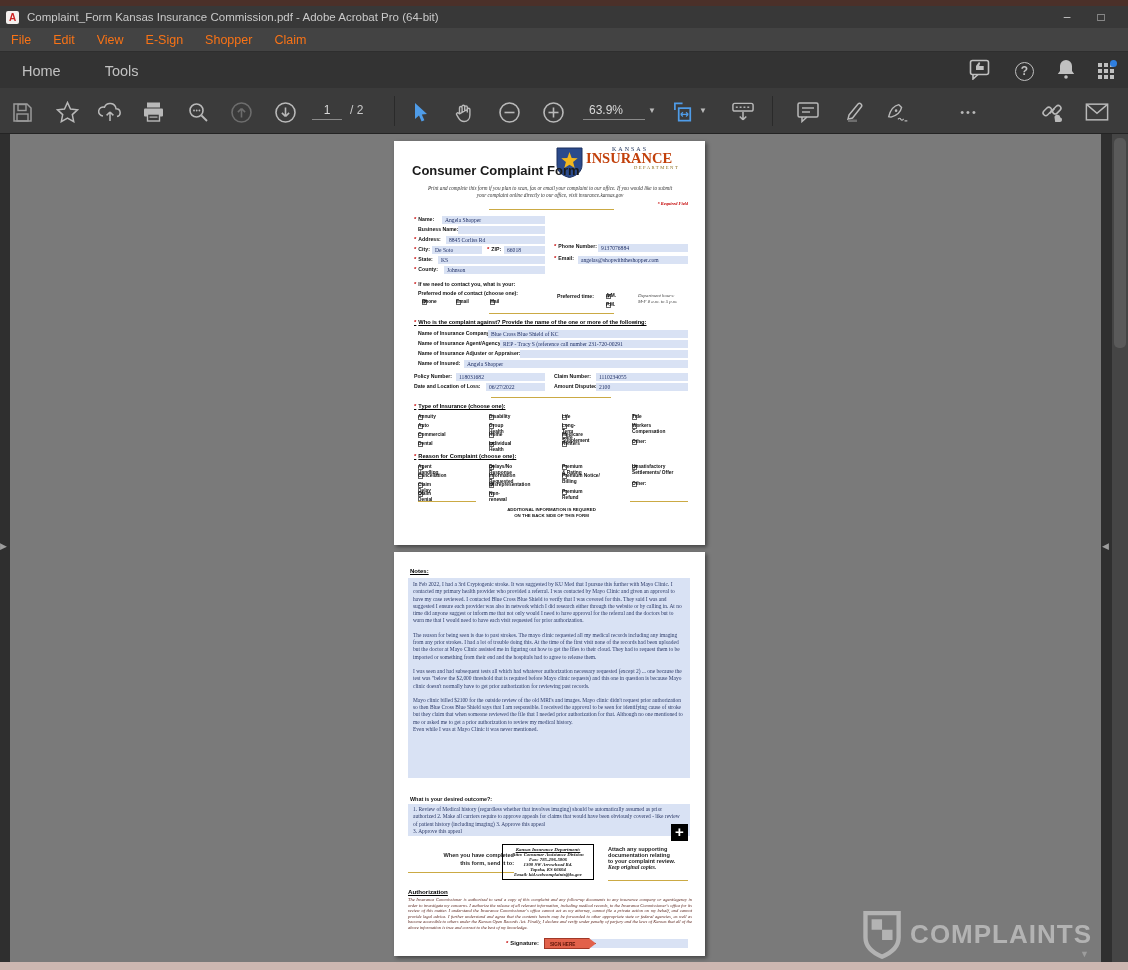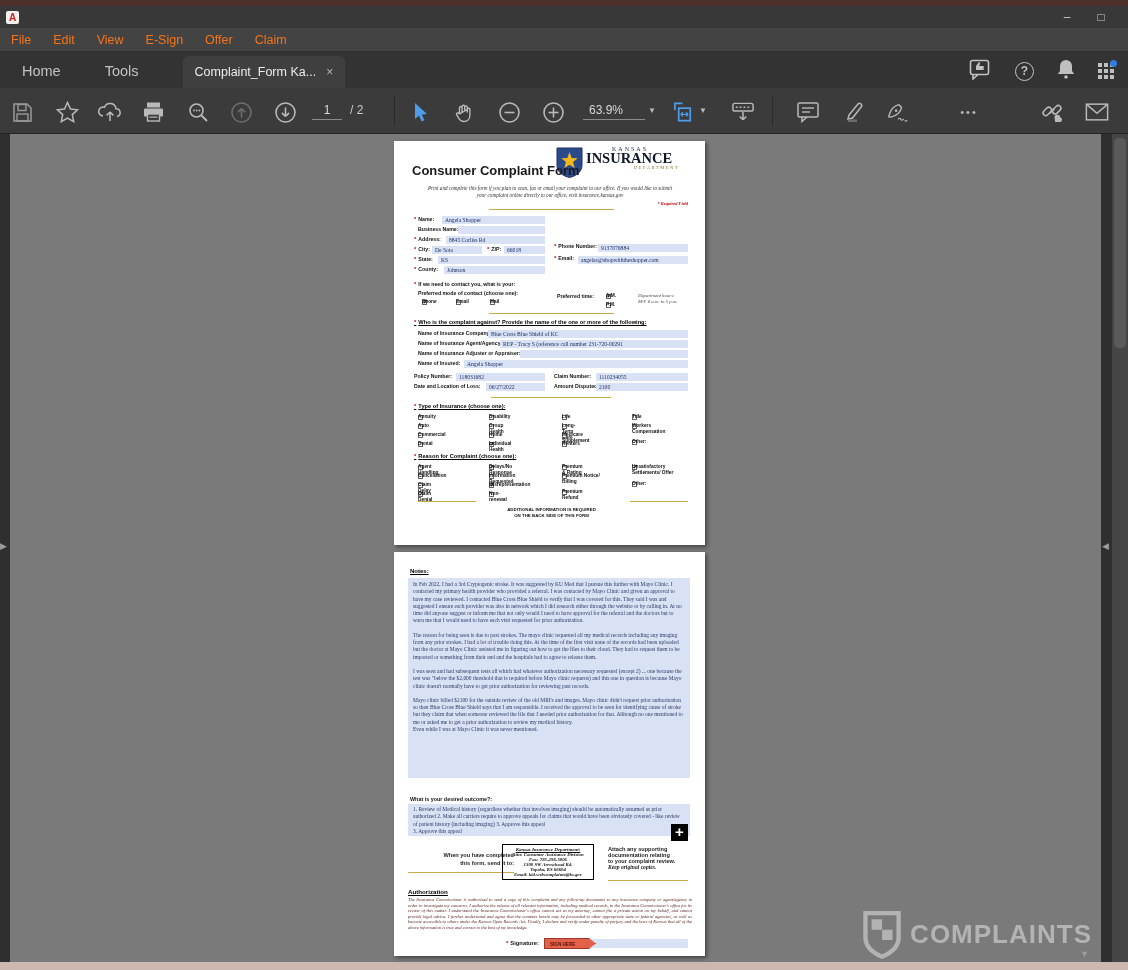--- a/index.html
+++ b/index.html
@@ -73,42 +73,39 @@
   #cb-text2 { font-size:26px; font-weight:bold; letter-spacing:1px; line-height:24px; }
   #cb-tag { font-size:10px; font-weight:bold; letter-spacing:2px; line-height:11px; padding-bottom:2px; }
 </style>
 </head>
 <body>
 
 <div class="abs" id="top-strip"></div>
 
 <div class="abs" id="titlebar">
   <div id="app-icon">A</div>
+  <div id="title-text">Complaint_Form Kansas Insurance Commission.pdf - Adobe Acrobat Pro (64-bit)</div>
   <div id="win-controls">
     <div class="wbtn">–</div>
     <div class="wbtn">□</div>
   </div>
 </div>
 
 <div class="abs" id="menubar">
   <div class="menu-item">File</div>
   <div class="menu-item">Edit</div>
   <div class="menu-item">View</div>
   <div class="menu-item">E-Sign</div>
-  <div class="menu-item">Offer</div>
+  <div class="menu-item">Shopper</div>
   <div class="menu-item">Claim</div>
 </div>
 
 <div class="abs" id="tabbar">
   <div class="bar-tab">Home</div>
   <div class="bar-tab">Tools</div>
-  <div id="doc-tab">
-    <span class="t">Complaint_Form Ka...</span>
-    <span class="x">×</span>
-  </div>
 </div>
 
 <div id="tab-icons">
   <span>
     <svg width="24" height="21" viewBox="0 0 24 21">
         <rect x="1.5" y="1.5" width="18" height="14" rx="2" fill="none" stroke="#c0c0c0" stroke-width="1.6"></rect>
         <path d="M4 15.5 L4 20 L9 15.5" fill="none" stroke="#c0c0c0" stroke-width="1.6"></path>
         <path d="M7 11 v-4 l3-4 1.2 1 -1 3 h4.5 v4 z" fill="#c0c0c0"></path>
       </svg>
   </span>
@@ -281,21 +278,21 @@
 <div class="abs" id="bottom-strip"></div>
 
 <div class="pdf-page pg" id="page1">
 
   <svg style="left:162px; top:6px;" width="27" height="31" viewBox="0 0 27 31">
     <path d="M1 1 h25 v17 c0 7 -6 11 -12.5 12.5 C7 29 1 25 1 18 z" fill="#2b4a8b" stroke="#1b2f5e" stroke-width="1"></path>
     <path d="M13.5 5 l2.2 6 6 .3 -4.6 3.8 1.6 6 -5.2 -3.4 -5.2 3.4 1.6 -6 -4.6 -3.8 6 -.3 z" fill="#f2b61e"></path>
   </svg>
   <div style="left:192px; top:5px; width:104px;">
     <div style="position:static; font-family:'Liberation Serif',serif; font-size:6px; letter-spacing:2px; color:#162a52; margin-left:26px;">KANSAS</div>
-    <div style="position:static; font-family:'Liberation Serif',serif; font-size:14.5px; font-weight:bold; color:#0f172a; line-height:13px;">INSURANCE</div>
+    <div style="position:static; font-family:'Liberation Serif',serif; font-size:14.5px; font-weight:bold; color:#c2410c; line-height:13px;">INSURANCE</div>
     <div style="position:static; font-family:'Liberation Serif',serif; font-size:4.6px; letter-spacing:1.5px; color:#8a6d1e; margin-left:48px;">DEPARTMENT</div>
   </div>
   <div style="left:18px; top:22px; font-size:13px; font-weight:bold; color:#1a1a1a; white-space:nowrap;">Consumer Complaint Form</div>
   <div class="serif-i" style="left:22px; top:44px; width:268px; font-size:5.2px; color:#333; text-align:center;">Print and complete this form if you plan to scan, fax or email your complaint to our office. If you would like to submit</div>
   <div class="serif-i" style="left:22px; top:51px; width:268px; font-size:5.2px; color:#333; text-align:center;">your complaint online directly to our office, visit insurance.kansas.gov</div>
   <div class="serif-i" style="left:232px; top:60px; width:62px; font-size:4.4px; color:#c40000; text-align:right; font-weight:bold;">* Required Field</div>
   <div class="gold" style="left:95px; top:68px; width:125px;"></div>
 
   <div class="lbl req" style="left:20px; top:75px;">Name:</div>
   <div class="bluebox val" style="left:48px; top:75px; width:103px;">Angela Shopper</div>

